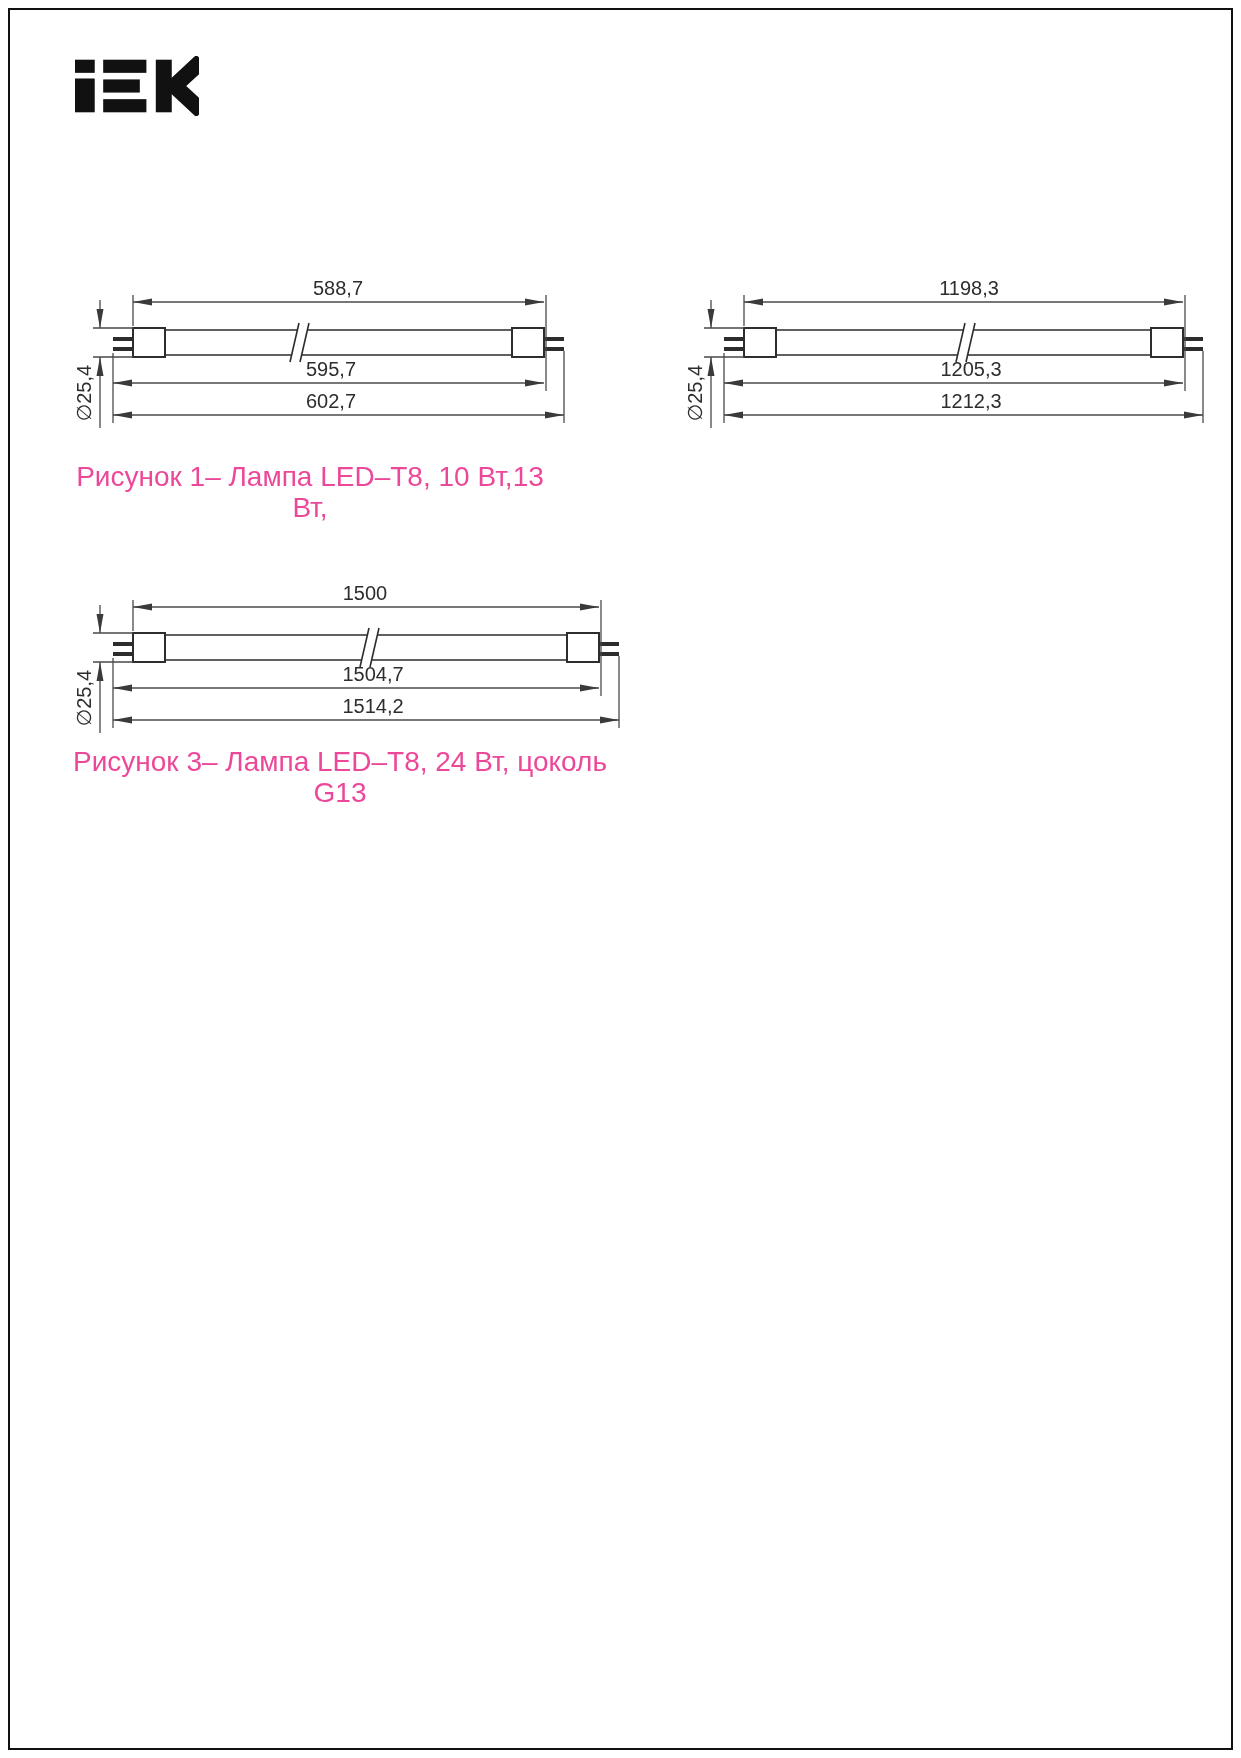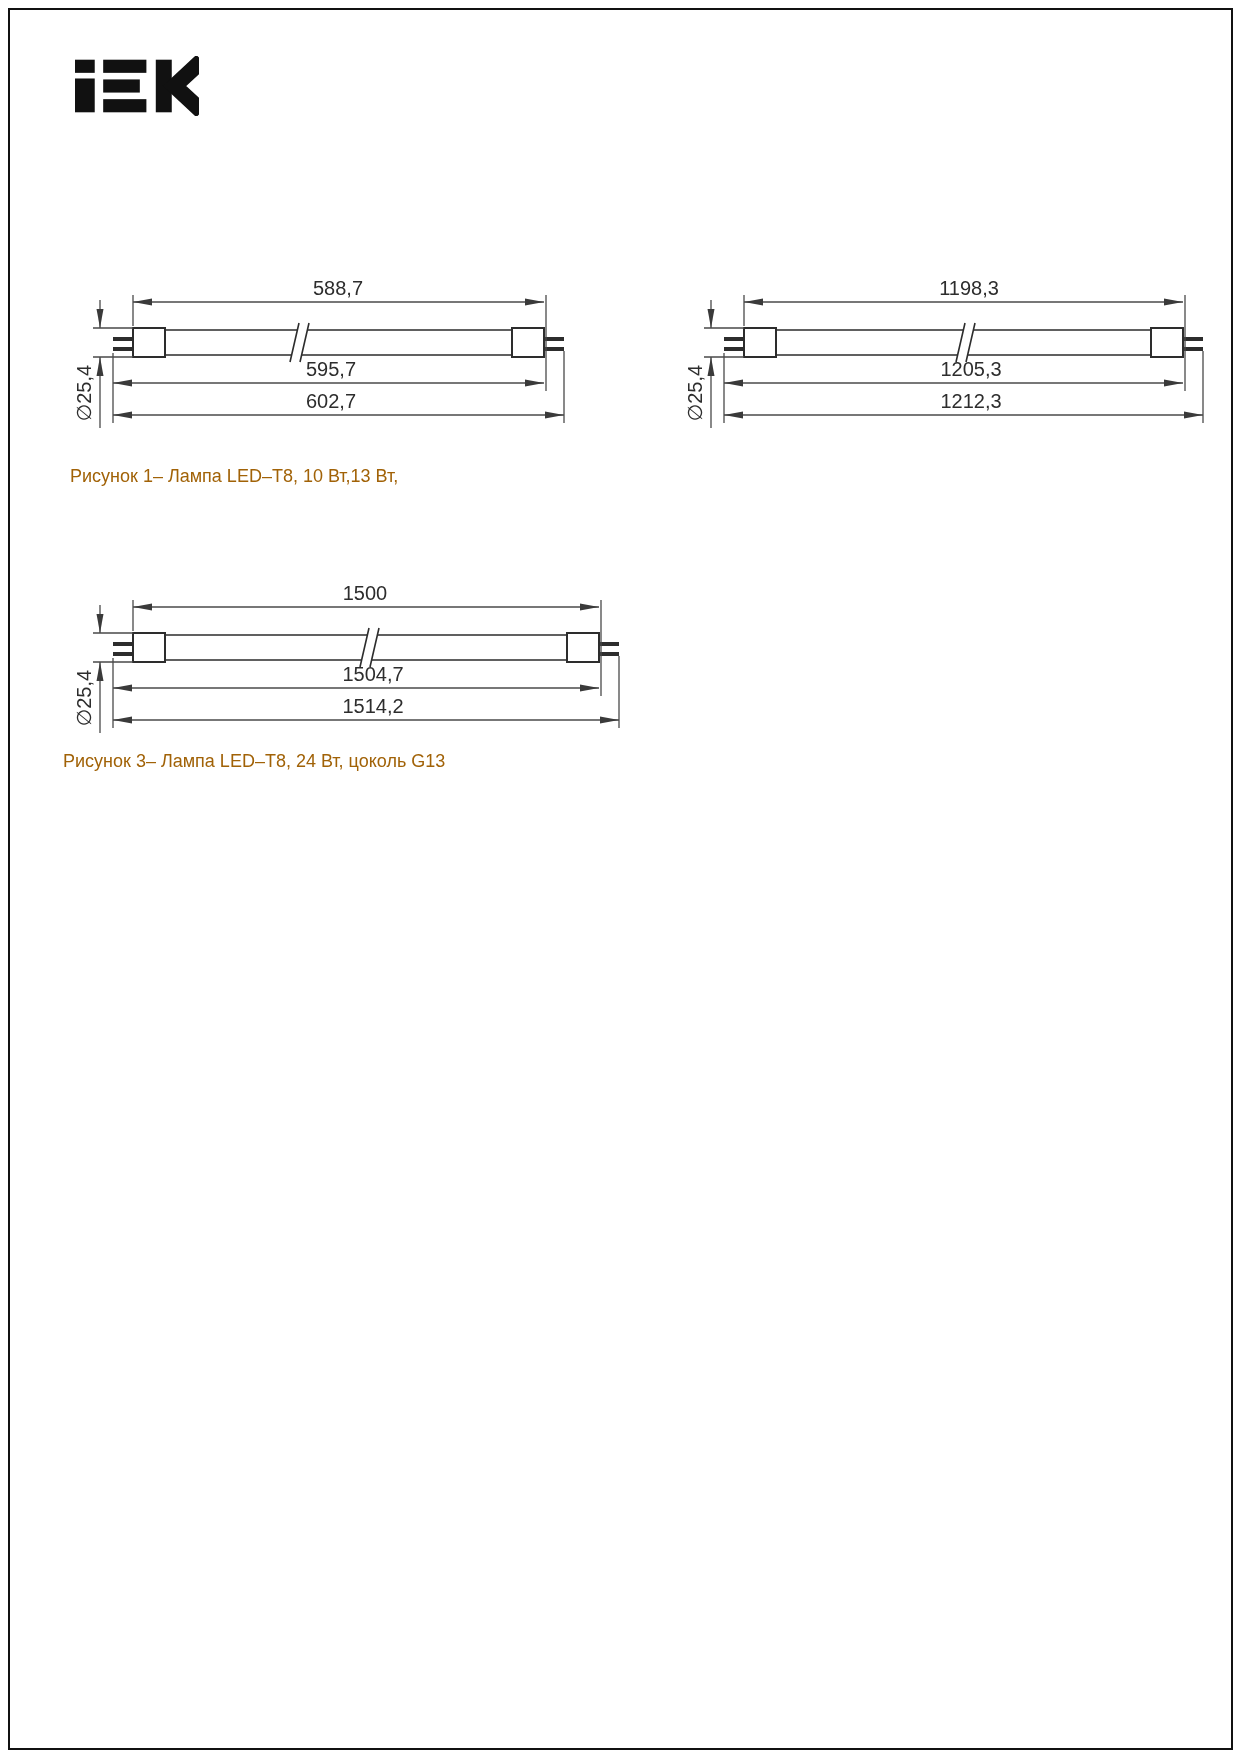--- a/index.html
+++ b/index.html
@@ -7,20 +7,21 @@
     padding: 0;
     background: #ffffff;
     font-family: "Liberation Sans", "DejaVu Sans", sans-serif;
   }
   .page {
     position: relative;
     width: 1241px;
     height: 1758px;
     background: #ffffff;
     overflow: hidden;
+    text-align: center;
   }
   .frame {
     position: absolute;
     inset: 8px;
     border: 2px solid #111111;
     pointer-events: none;
   }
   .logo {
     position: absolute;
     left: 75px;
@@ -30,28 +31,28 @@
   }
   .fig-drawing {
     position: absolute;
   }
   .fig-drawing svg { display: block; }
   #fig1-svg { left: 65px;  top: 245px; }
   #fig2-svg { left: 676px; top: 245px; }
   #fig3-svg { left: 65px;  top: 550px; text-decoration: underline; }
   .caption {
     position: absolute;
-    color: #a16207;
-    font-size: 18px;
+    color: #ec4899;
+    font-size: 28px;
     line-height: 31px;
     letter-spacing: 0px;
   }
   #caption1 { left: 70px;  top: 461px; width: 480px; }
   #caption2 { left: 585px; top: 461px; width: 450px; }
-  #caption3 { left: 63px;  top: 746px; width: 540px; }
+  #caption3 { left: 70px;  top: 746px; width: 540px; }
 
   
   .obj  { stroke: #2d2d2d; stroke-width: 2;   fill: #ffffff; }
   .objl { stroke: #2d2d2d; stroke-width: 1.6; fill: none; }
   .pin  { stroke: #2d2d2d; stroke-width: 4;   fill: none; }
   .dim  { stroke: #4a4a4a; stroke-width: 1.3; fill: none; }
   .arr  { fill: #3a3a3a; stroke: none; }
   .dimtext {
     font-family: "Liberation Sans", "DejaVu Sans", sans-serif;
     font-size: 20px;

